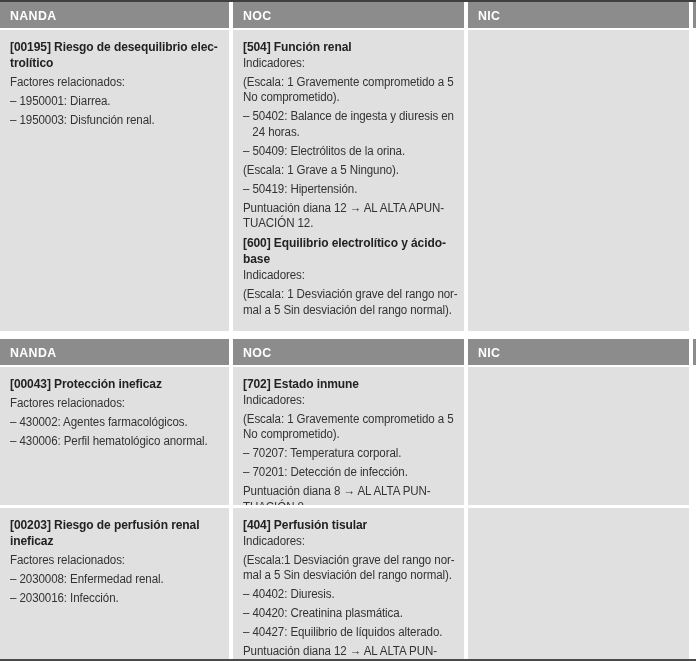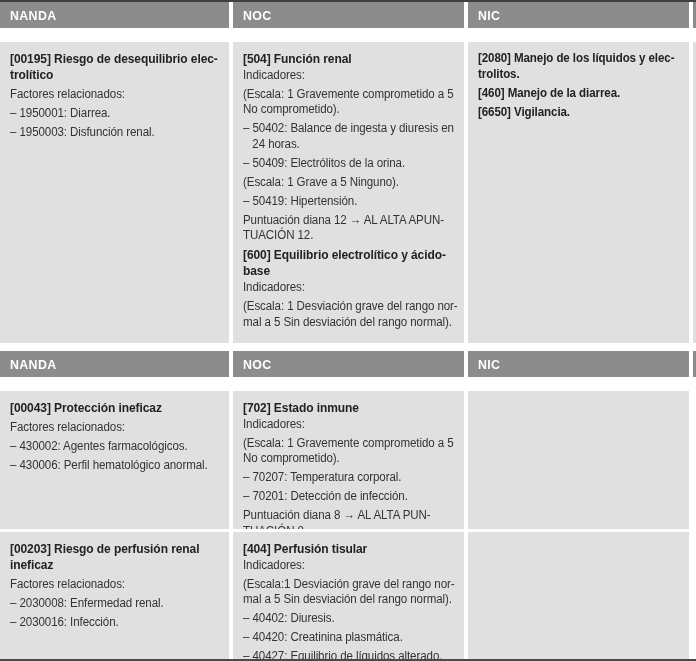--- a/index.html
+++ b/index.html
@@ -1,19 +1,19 @@
 <!DOCTYPE html>
 <html lang="es"><head>
 <meta charset="utf-8">
 <style>
   html,body{margin:0;padding:0;background:#ffffff;}
   body{width:696px;font-family:"Liberation Sans","DejaVu Sans",sans-serif;}
   .page{width:696px;height:661px;box-sizing:border-box;border-top:2px solid #3f3f3f;border-bottom:2px solid #4a4a4a;background:#ffffff;overflow:hidden;}
   .grid{display:grid;grid-template-columns:229px 231px 221px 3px;column-gap:4px;background:#ffffff;}
-  .hdr-cell{background:#8c8c8c;height:26px;display:flex;align-items:center;box-sizing:border-box;padding-left:10px;margin-bottom:14px;}
+  .hdr-cell{background:#8c8c8c;height:26px;display:flex;align-items:center;box-sizing:border-box;padding-left:10px;margin-bottom:2px;}
   .hdr-cell span{color:#ffffff;font-weight:700;font-size:13px;letter-spacing:.4px;transform:scaleX(.95);transform-origin:left center;}
   .cell{background:#e0e0e0;box-sizing:border-box;padding:9px 6px 4px 10px;overflow:hidden;}
   .cell-content{width:108%;transform:scaleX(.925);transform-origin:left top;}
   .ln{font-size:12.5px;line-height:1.24;color:#333333;margin:0 0 3.5px 0;white-space:pre-wrap;letter-spacing:-.1px;}
   .b, .ln.bold{font-weight:700;color:#222222;}
   .title{font-size:13px;font-weight:700;color:#222222;line-height:1.22;margin:0 0 4px 0;white-space:pre-wrap;letter-spacing:-.1px;}
   .block-heading{margin-bottom:1px;}
   .gap8{height:8px;background:#ffffff;}
   .gap3{height:3px;background:#ffffff;}
   .t1-body .cell{height:301px;}
@@ -60,28 +60,20 @@
           <div class="ln">– 50409: Electrólitos de la orina.</div>
           <div class="ln">(Escala: 1 Grave a 5 Ninguno).</div>
           <div class="ln">– 50419: Hipertensión.</div>
           <div class="ln">Puntuación diana 12 → AL ALTA APUN-
 TUACIÓN 12.</div>
           <div class="title block-heading">[600] Equilibrio electrolítico y ácido-base</div>
           <div class="ln">Indicadores:</div>
           <div class="ln">(Escala: 1 Desviación grave del rango nor-
 mal a 5 Sin desviación del rango normal).</div>
 
-        </div>
-      </div>
-      <div class="cell">
-        <div class="cell-content">
-          <div class="ln bold">[2080] Manejo de los líquidos y elec-
-trolitos.</div>
-          <div class="ln bold">[460] Manejo de la diarrea.</div>
-          <div class="ln bold">[6650] Vigilancia.</div>
         </div>
       </div>
       <div class="cell sliver"></div>
     </div>
   </div>
 
   <div class="gap8"></div>
 
   <div>
     <div class="grid">

